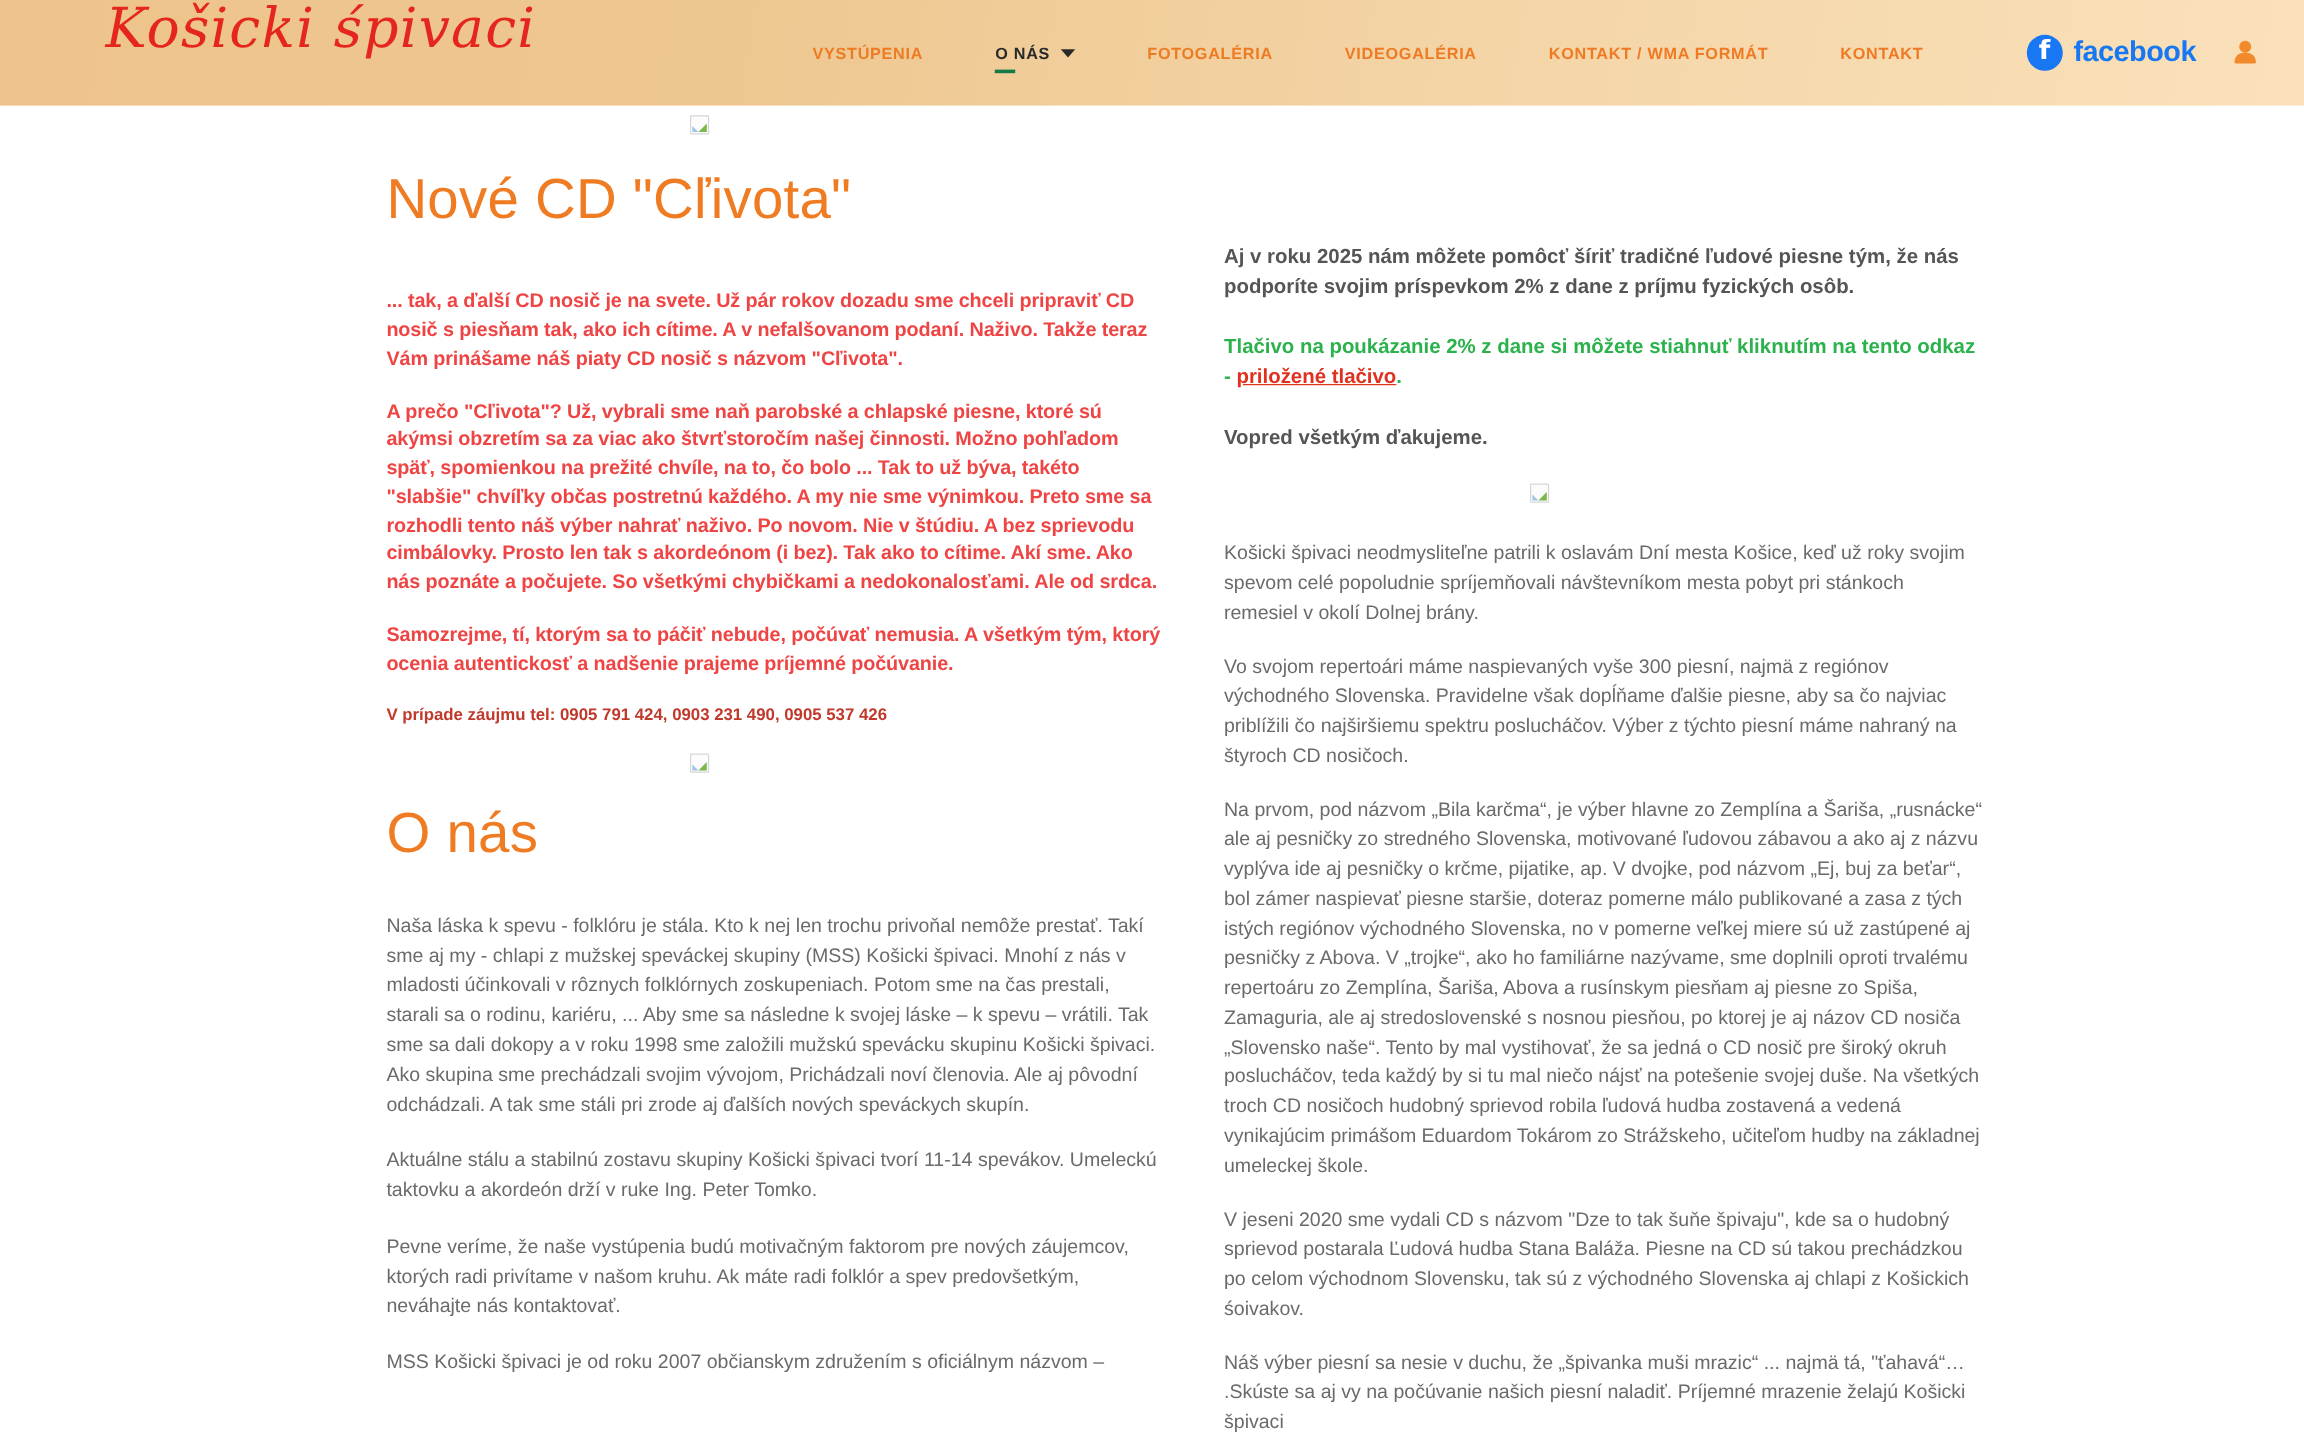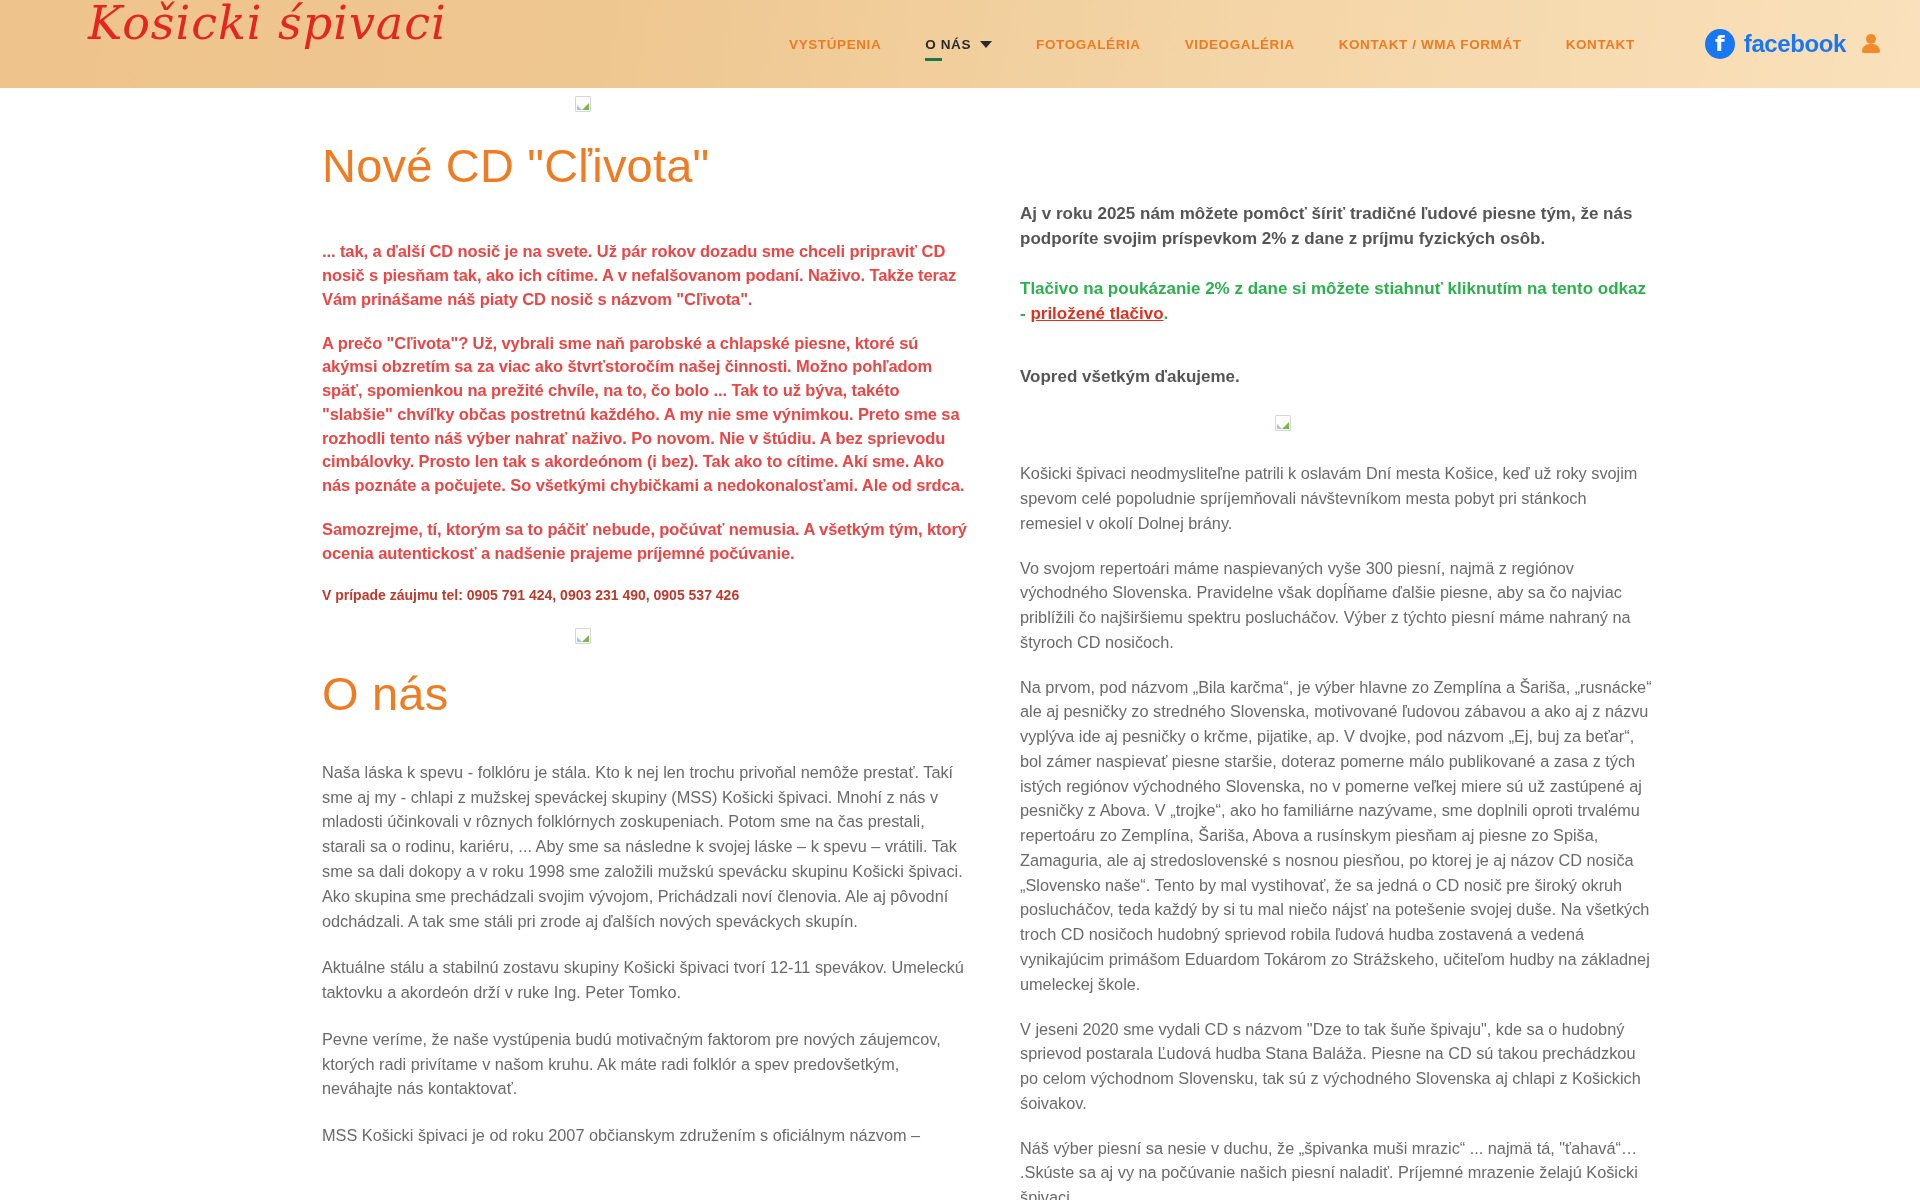--- a/index.html
+++ b/index.html
@@ -29,21 +29,21 @@
     font-weight: 400;
     letter-spacing: 1px;
     font-style: italic;
     white-space: nowrap;
     user-select: none;
   }
   .nav {
     margin-left: auto;
     display: flex;
     align-items: center;
-    gap: 0;
+    gap: 16px;
     padding-right: 40px;
   }
   .nav-item {
     color: #ee7b24;
     font-size: 13.5px;
     font-weight: 700;
     letter-spacing: 0.6px;
     padding: 0 22px;
     white-space: nowrap;
     cursor: pointer;
@@ -198,21 +198,21 @@
     font-size: 17px;
     font-weight: 700;
     line-height: 1.45;
     margin: 0 0 26px 0;
   }
   p.green-bold {
     color: #2bb24c;
     font-size: 17px;
     font-weight: 700;
     line-height: 1.45;
-    margin: 0 0 38px 0;
+    margin: 0 0 26px 0;
   }
   a.red-link {
     color: #e0301e;
     text-decoration: underline;
     font-weight: 700;
   }
 
   
   .broken-img {
     width: 16px; height: 16px;
@@ -290,21 +290,21 @@
 
       <div class="img-slot c2">
         <span class="broken-img"></span>
       </div>
 
       <h1 class="section-title">O nás</h1>
 
       <div style="height:38px"></div>
 
       <p class="gray">Naša láska k spevu - folklóru je stála. Kto k nej len trochu privoňal nemôže prestať. Takí sme aj my - chlapi z mužskej speváckej skupiny (MSS) Košicki špivaci. Mnohí z nás v mladosti účinkovali v rôznych folklórnych zoskupeniach. Potom sme na čas prestali, starali sa o rodinu, kariéru, ... Aby sme sa následne k svojej láske – k spevu – vrátili. Tak sme sa dali dokopy a v roku 1998 sme založili mužskú spevácku skupinu Košicki špivaci. Ako skupina sme prechádzali svojim vývojom, Prichádzali noví členovia. Ale aj pôvodní odchádzali. A tak sme stáli pri zrode aj ďalších nových speváckych skupín.</p>
-      <p class="gray">Aktuálne stálu a stabilnú zostavu skupiny Košicki špivaci tvorí 12-11 spevákov. Umeleckú taktovku  a akordeón drží v ruke Ing. Peter Tomko.</p>
+      <p class="gray">Aktuálne stálu a stabilnú zostavu skupiny Košicki špivaci tvorí 11-14 spevákov. Umeleckú taktovku  a akordeón drží v ruke Ing. Peter Tomko.</p>
       <p class="gray">Pevne veríme, že naše vystúpenia budú motivačným faktorom pre nových záujemcov, ktorých radi privítame v našom kruhu. Ak máte radi folklór a spev predovšetkým, neváhajte nás kontaktovať.</p>
       <p class="gray">MSS Košicki špivaci je od roku 2007 občianskym združením s oficiálnym názvom –</p>
     </div>
 
     <div class="col-right">
 
       <div style="height:106px"></div>
 
       <p class="dark-bold">Aj v roku 2025 nám môžete pomôcť šíriť tradičné ľudové piesne tým, že nás podporíte svojim príspevkom 2%  z dane z príjmu fyzických osôb.</p>
 

